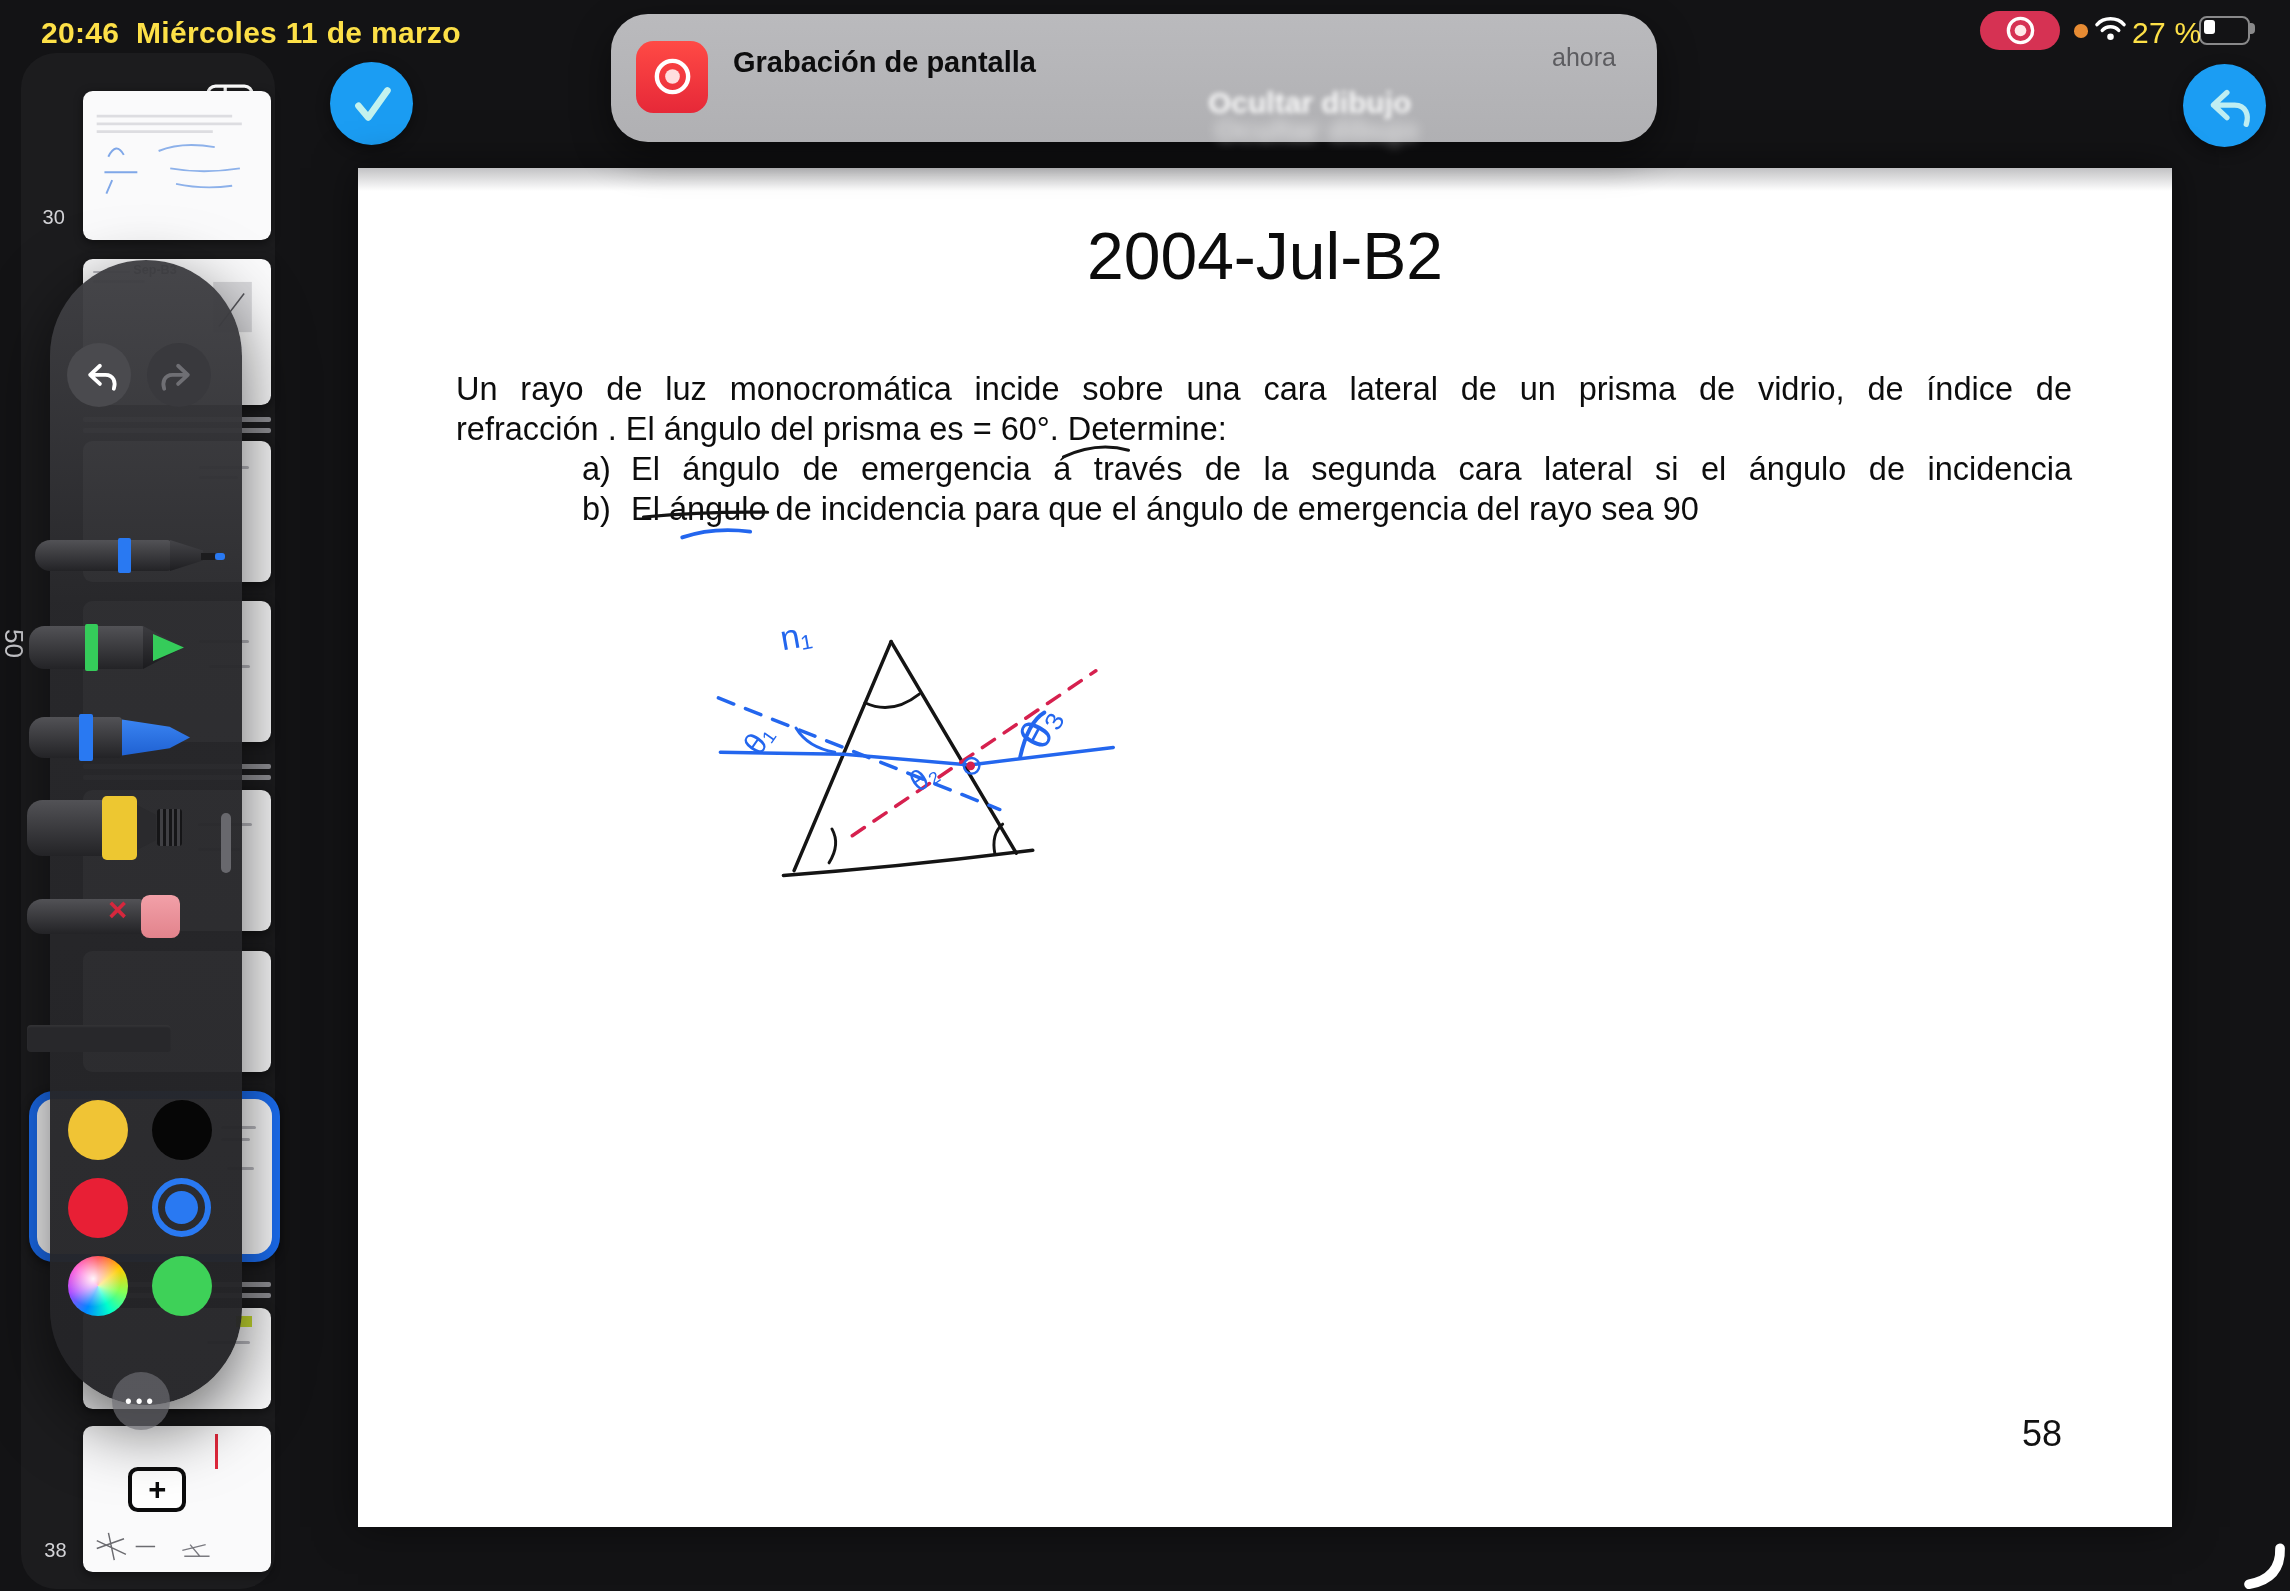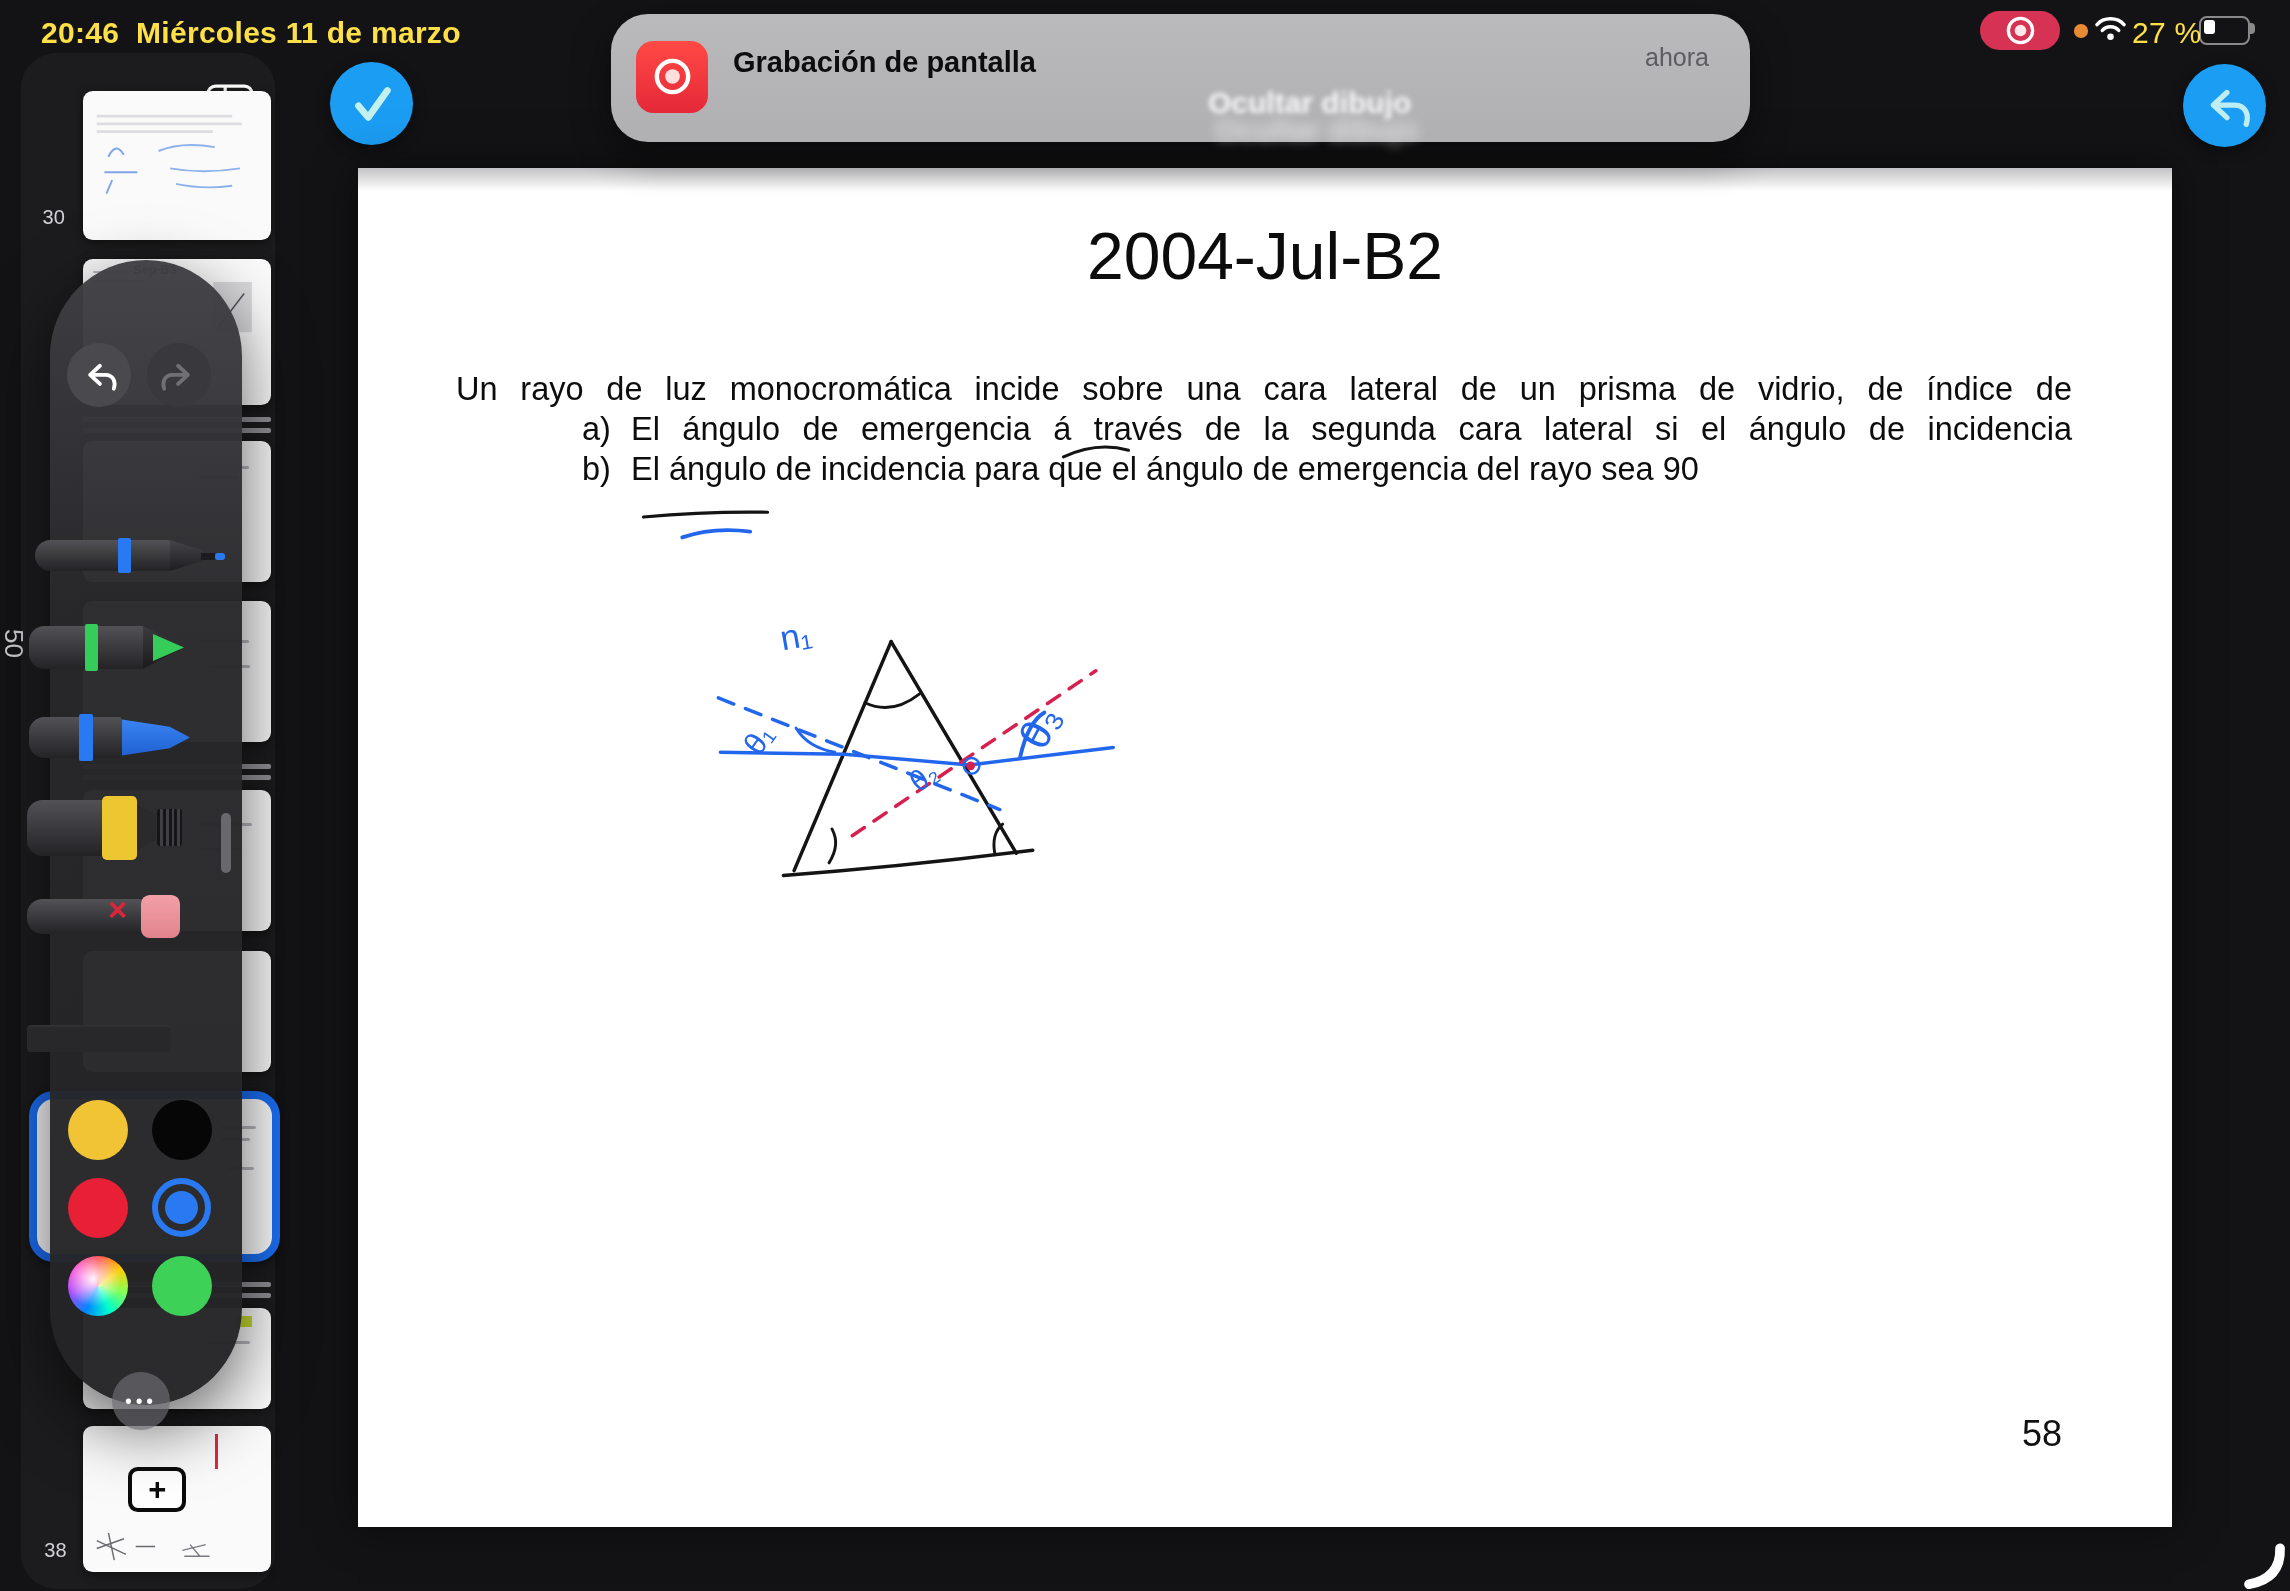--- a/index.html
+++ b/index.html
@@ -10,21 +10,21 @@
   .status-text{color:#fde047;font-size:30px;font-weight:600;letter-spacing:0.3px;}
   .rec-pill{position:absolute;left:1980px;top:10.7px;width:80px;height:39px;border-radius:20.4px;
             background:#d63253;display:flex;align-items:center;justify-content:center;}
   .orange-dot{position:absolute;left:2074px;top:24px;width:13.6px;height:13.6px;border-radius:50%;background:#e78b33;}
   .battery-body{position:absolute;left:2199px;top:15.5px;width:47px;height:25px;border:2.4px solid rgba(255,255,255,.5);
                 border-radius:7.8px;}
   .battery-fill{position:absolute;left:2.9px;top:2.9px;width:11.6px;height:13.6px;background:#fff;border-radius:2.9px;}
   .battery-nub{position:absolute;left:2250px;top:23px;width:4.9px;height:10.7px;background:rgba(255,255,255,.5);
                border-radius:0 3.9px 3.9px 0;}
   
-  .notif{position:absolute;left:611px;top:13.6px;width:1139px;height:128px;border-radius:37px;
+  .notif{position:absolute;left:611px;top:13.6px;width:1046px;height:128px;border-radius:37px;
          background:linear-gradient(180deg,#bababd,#b0b0b3);box-shadow:0 13.6px 39px rgba(0,0,0,.45);}
   .notif-icon{position:absolute;left:25px;top:27px;width:72px;height:72px;border-radius:17.5px;
               background:linear-gradient(180deg,#ff4a45,#e62838);display:flex;align-items:center;justify-content:center;}
   .notif-title{position:absolute;left:122px;top:32px;font-size:29px;font-weight:700;color:#0d0d0e;}
   .notif-body{position:absolute;left:122px;top:70px;font-size:29px;color:#17171a;}
   .notif-time{position:absolute;right:41px;top:29px;font-size:25px;color:#5c5c60;}
   .ghost{position:absolute;color:rgba(255,255,255,.92);font-size:30px;font-weight:700;filter:blur(2.9px);pointer-events:none;}
   .ghost.g2{filter:blur(5.8px);color:rgba(255,255,255,.55);}
   
   .blue-btn{position:absolute;width:83px;height:83px;border-radius:50%;background:#1b9df3;
@@ -172,20 +172,21 @@
       <span style="font-size:31px;font-weight:700;color:#0b0b0c;line-height:27px;">+</span>
     </div>
   </div>
 
   <div class="abs" style="left:29px;top:629px;color:#cfcfd3;font-size:26px;transform:rotate(90deg);transform-origin:left top;">50</div>
 
   <div class="page">
     <div class="doc-title">2004-Jul-B2</div>
     <div class="para">
       <div class="jl">Un rayo de luz monocromática incide sobre una cara lateral de un prisma de vidrio, de índice de</div>
+      <div>refracción . El ángulo del prisma es = 60°. Determine:</div>
       <div class="item" style="margin-left:126px;">
         <span class="ilabel">a)</span>
         <span class="jl" style="flex:1;">El ángulo de emergencia á través de la segunda cara lateral si el ángulo de incidencia</span>
       </div>
       <div class="item" style="margin-left:126px;">
         <span class="ilabel">b)</span>
         <span style="flex:1;">El ángulo de incidencia para que el ángulo de emergencia del rayo sea 90</span>
       </div>
     </div>
     <div class="pagenum">58</div>

